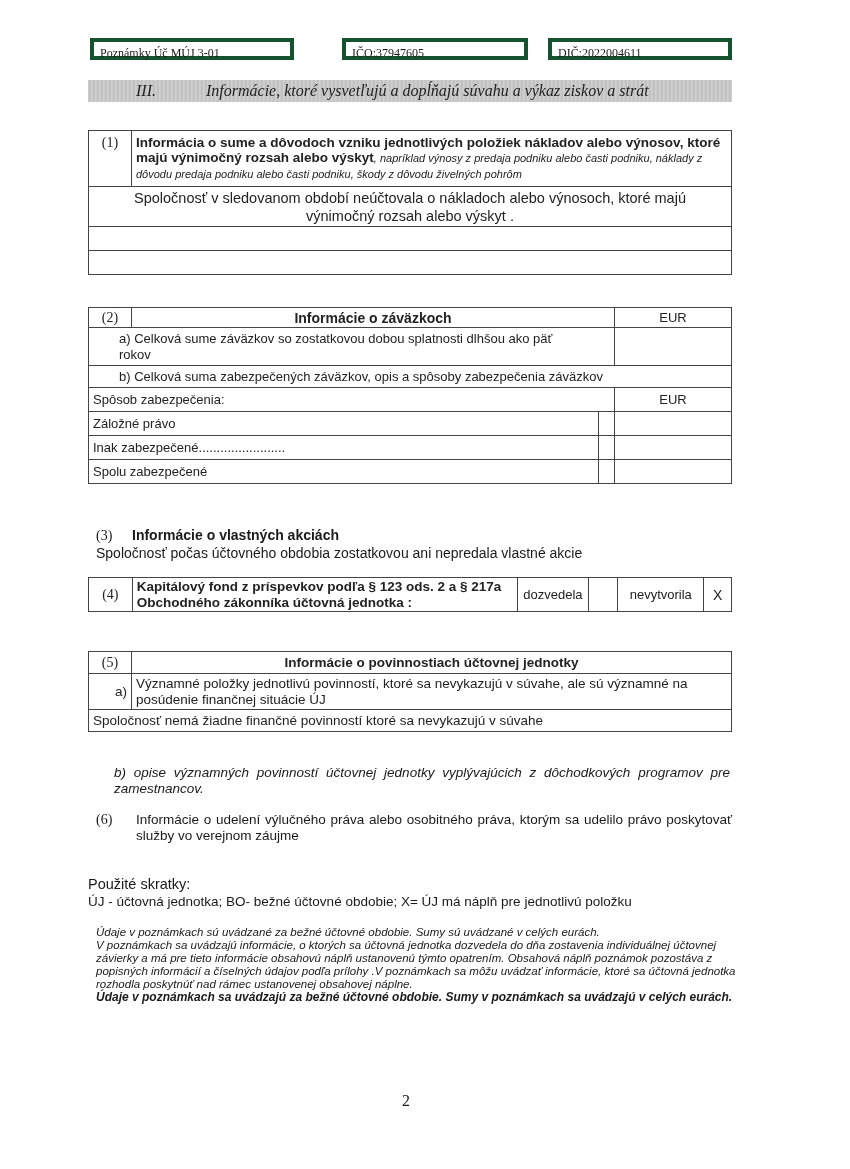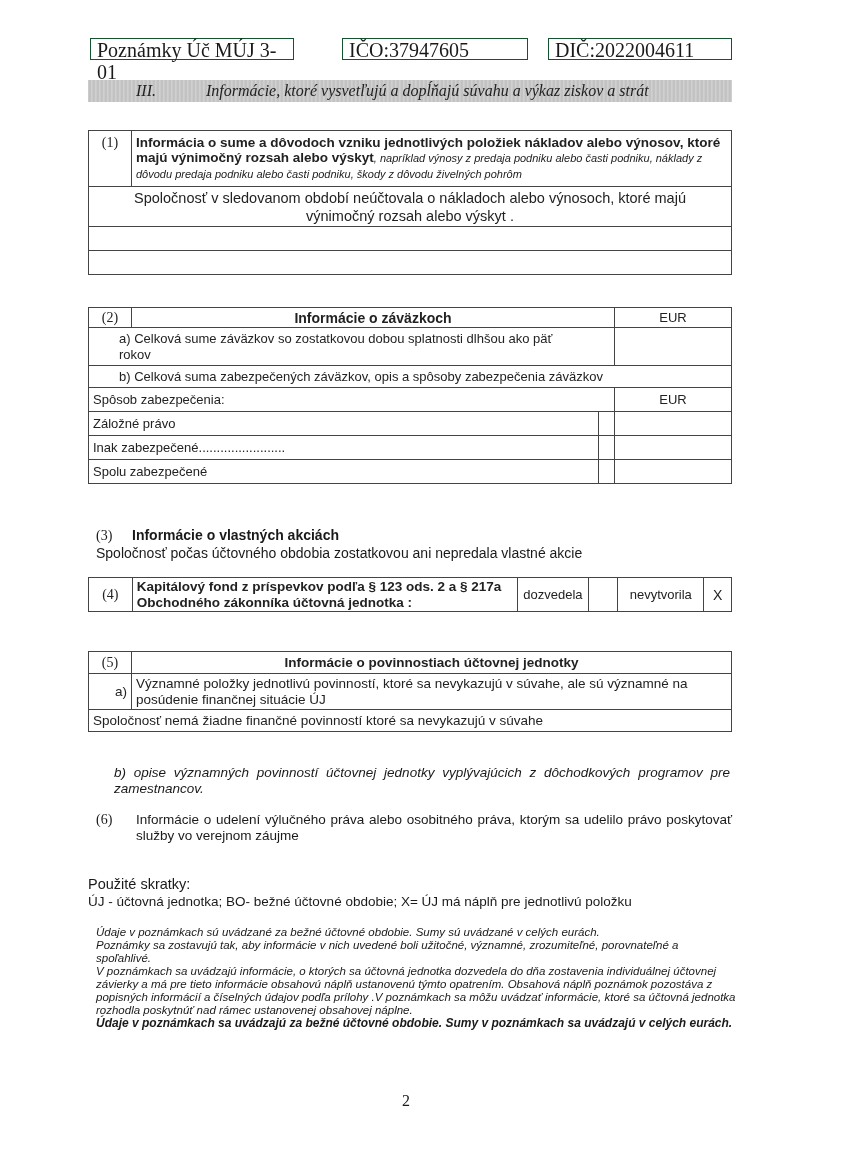--- a/index.html
+++ b/index.html
@@ -1,19 +1,19 @@
 <!DOCTYPE html>
 <html><head>
 <meta charset="utf-8">
 <style>
   html, body { margin: 0; padding: 0; background: #ffffff; }
   body { width: 850px; height: 1169px; position: relative; overflow: hidden; color: #1a1a1a; font-family: "Liberation Sans", sans-serif; }
   .abs { position: absolute; }
   .serif { font-family: "Liberation Serif", serif; }
-  .hdr-box { position: absolute; top: 38px; height: 22px; border: 1px solid #14532d; font-family: "Liberation Serif", serif; font-size: 20px; line-height: 22px; padding-left: 6px; box-sizing: border-box; }
+  .hdr-box { position: absolute; top: 38px; height: 22px; border: 4px solid #14532d; font-family: "Liberation Serif", serif; font-size: 12px; line-height: 22px; padding-left: 6px; box-sizing: border-box; }
   .band { position: absolute; left: 88px; top: 80px; width: 644px; height: 22px; background: repeating-linear-gradient(90deg, #cfcfcf 0, #bdbdbd 2px, #d6d6d6 4px); font-family: "Liberation Serif", serif; font-style: italic; font-size: 16px; line-height: 22px; color: #222; }
   .band .num { position: absolute; left: 48px; }
   .band .ttl { position: absolute; left: 118px; }
   table { border-collapse: collapse; position: absolute; }
   td { border: 1px solid #444; padding: 0 4px; vertical-align: middle; font-size: 13px; color: #222; }
   .paren { font-family: "Liberation Serif", serif; font-size: 14px; text-align: center; }
   .b { font-weight: bold; }
   .i { font-style: italic; }
   .center { text-align: center; }
   .small { font-size: 11px; }
@@ -126,18 +126,17 @@
 <div class="abs" style="left:96px;top:812px;width:636px;font-size:13.5px;line-height:16px;">
   <span class="serif abs" style="left:0;top:0;font-size:14px;">(6)</span>
   <div style="margin-left:40px;text-align:justify;">Informácie o udelení výlučného práva alebo osobitného práva, ktorým sa udelilo právo poskytovať služby vo verejnom záujme</div>
 </div>
 
 <div class="abs" style="left:88px;top:876px;font-size:14.5px;">Použité skratky:</div>
 <div class="abs" style="left:88px;top:894px;font-size:13.5px;">ÚJ - účtovná jednotka; BO- bežné účtovné obdobie; X= ÚJ má náplň pre jednotlivú položku</div>
 
 <div class="abs i" style="left:96px;top:926px;width:640px;font-size:11.5px;line-height:13px;">
   <p>Údaje v poznámkach sú uvádzané za bežné účtovné obdobie. Sumy sú uvádzané v celých eurách.</p>
-  <p>Poznámky sa zostavujú tak, aby informácie v nich uvedené boli užitočné, významné, zrozumiteľné, porovnateľné a spoľahlivé.</p>
   <p> V poznámkach sa uvádzajú informácie, o ktorých sa účtovná jednotka dozvedela do dňa zostavenia individuálnej účtovnej závierky a má pre tieto informácie obsahovú náplň ustanovenú týmto opatrením. Obsahová náplň poznámok pozostáva z popisných informácií a číselných údajov podľa prílohy .V poznámkach sa môžu uvádzať informácie, ktoré sa účtovná jednotka rozhodla poskytnúť nad rámec ustanovenej obsahovej náplne.</p>
   <p class="b" style="font-size:12px;">Údaje v poznámkach sa uvádzajú za bežné účtovné obdobie. Sumy v poznámkach sa uvádzajú v celých eurách.</p>
 </div>
 
 <div class="abs serif" style="left:402px;top:1092px;font-size:16px;">2</div>
 
 </body></html>

